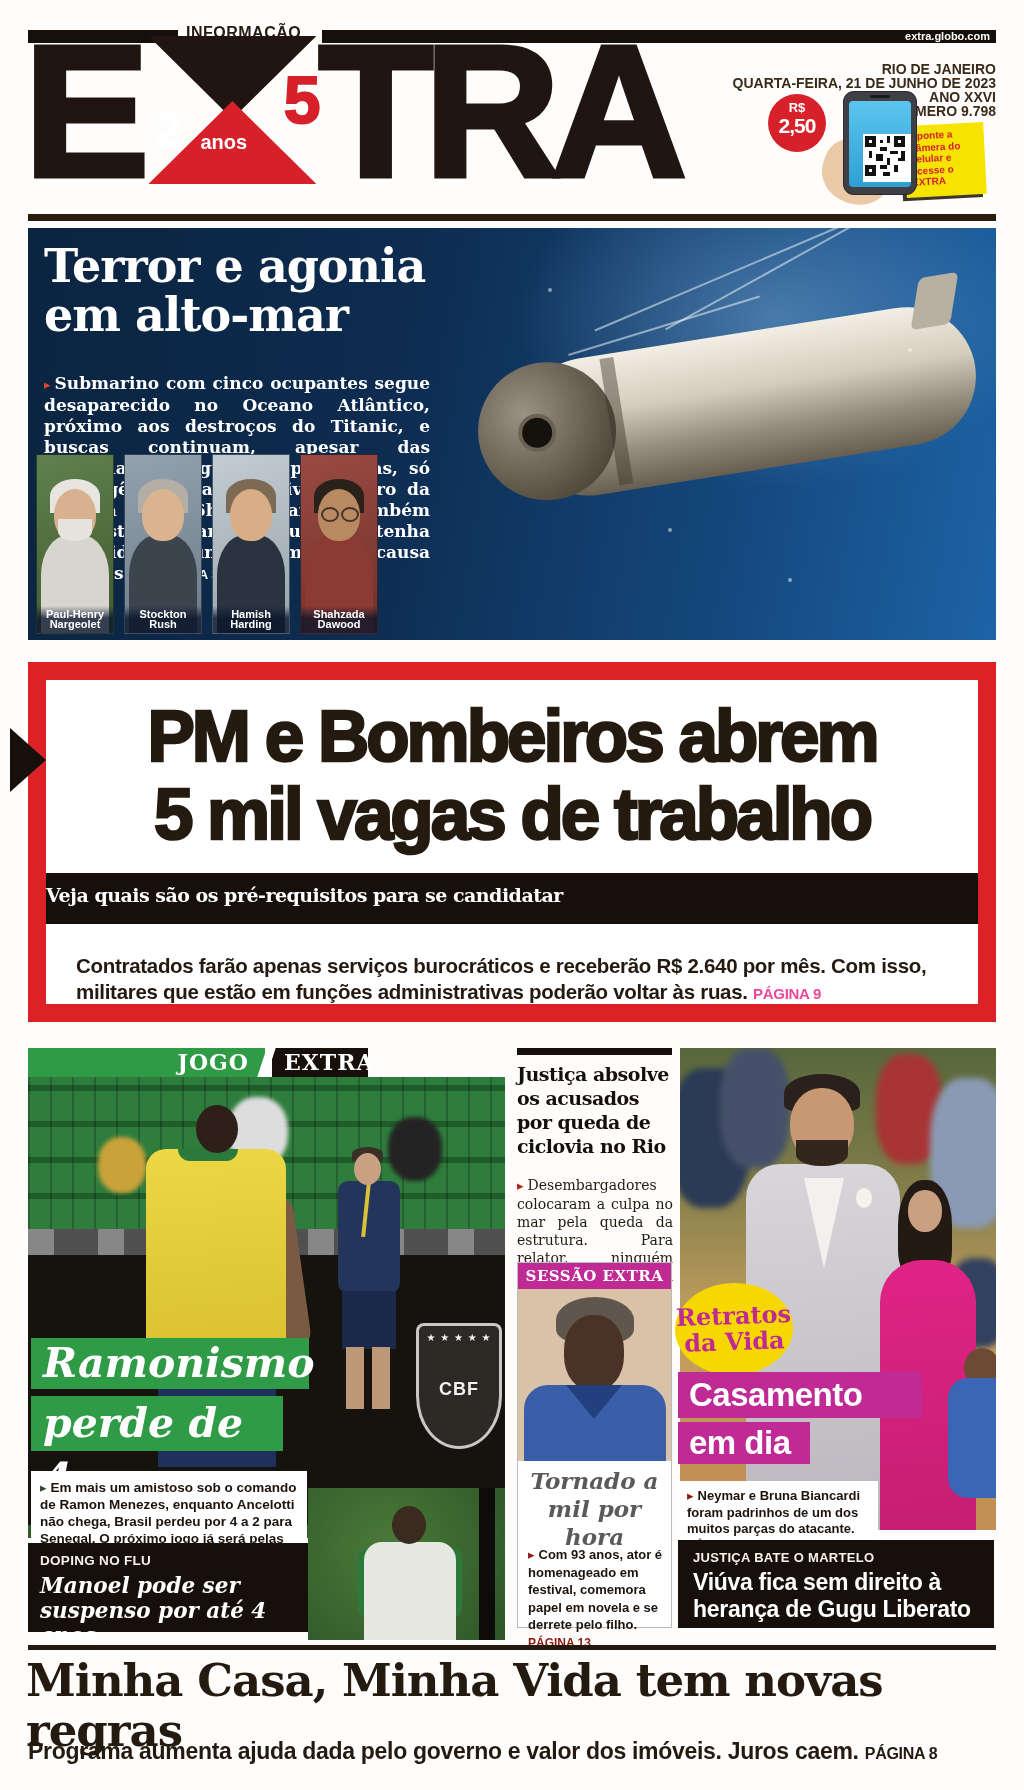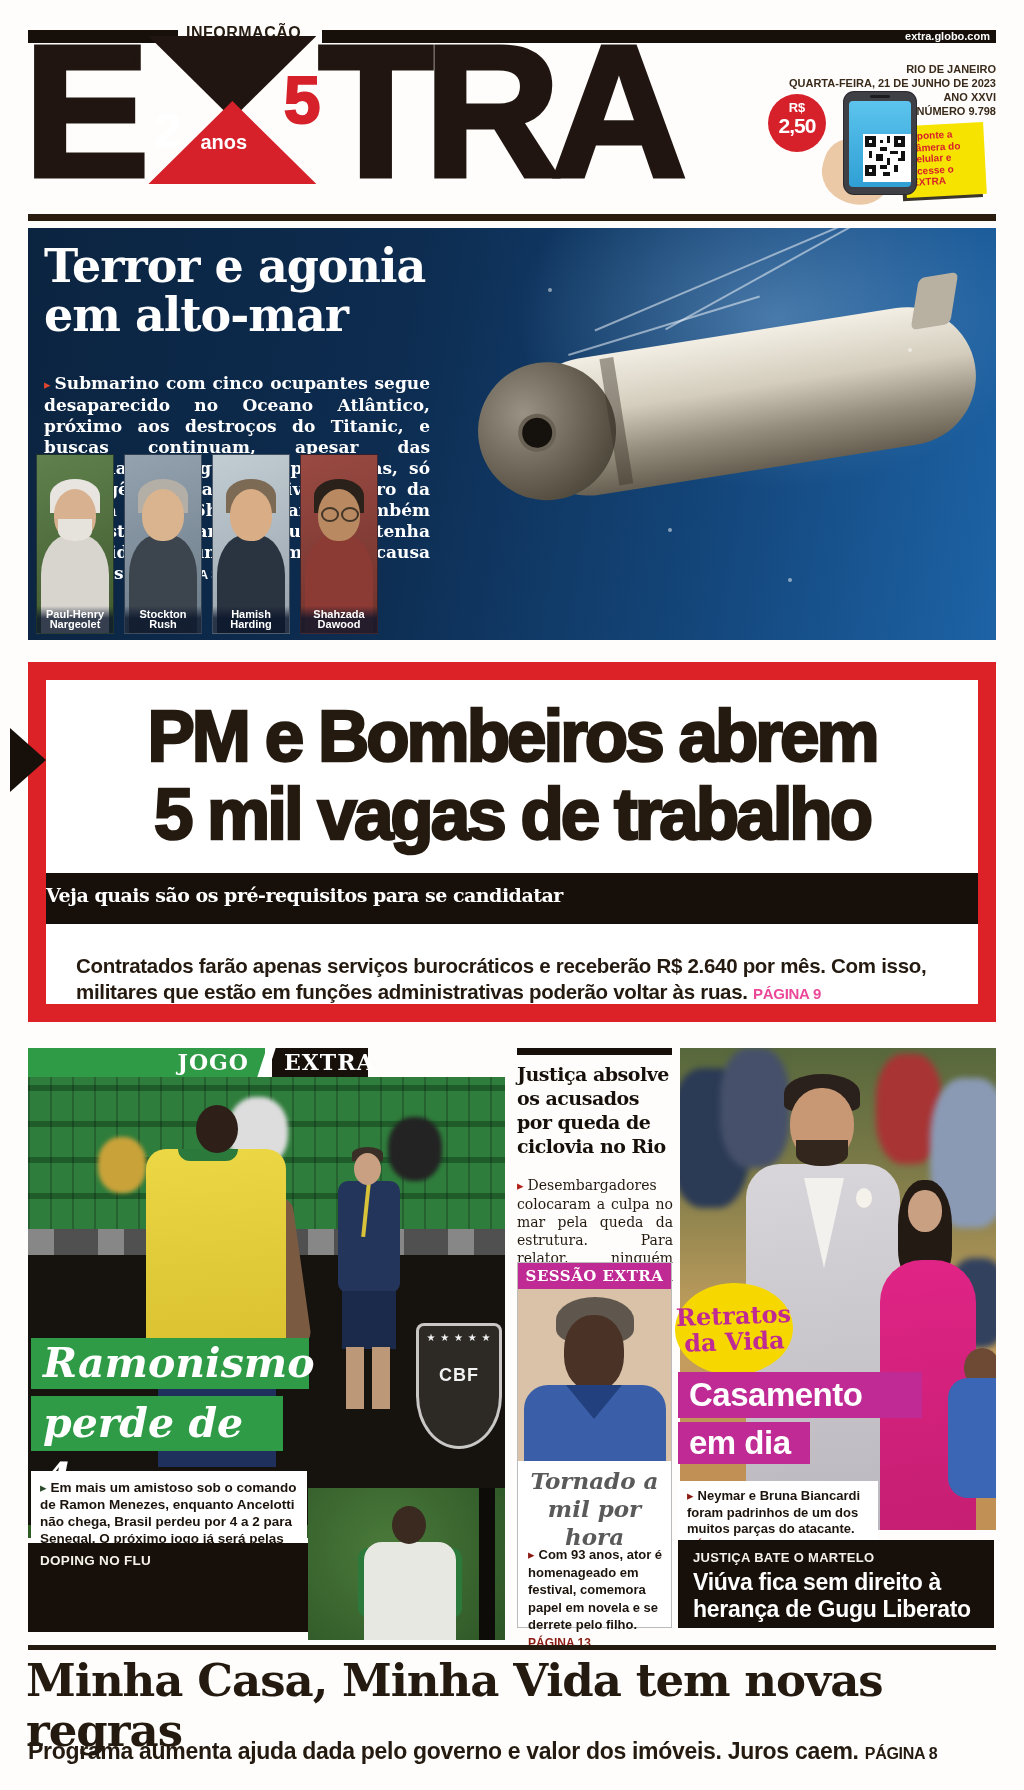--- a/index.html
+++ b/index.html
@@ -21,21 +21,21 @@
   .xblock{position:relative;width:168px;height:148px;margin:0 2px 0 8px;flex:none;}
   .xtri-top{position:absolute;left:0;top:0;width:100%;height:56%;background:#201510;
             clip-path:polygon(0 0,100% 0,50% 100%);}
   .xtri-bot{position:absolute;left:0;top:44%;width:100%;height:56%;background:#d6212b;
             clip-path:polygon(50% 0,100% 100%,0 100%);}
   .ann-2{position:absolute;left:6px;bottom:26px;font-size:48px;font-weight:900;color:#fff;
          -webkit-text-stroke:1px #fff;z-index:3;}
   .ann-anos{position:absolute;left:52px;bottom:30px;font-size:20px;font-weight:900;color:#fff;z-index:3;}
   .ann-5{position:absolute;right:-4px;top:26px;font-size:66px;font-weight:900;color:#d6212b;
          -webkit-text-stroke:2px #d6212b;z-index:2;}
-  .dateline{position:absolute;right:28px;top:62px;text-align:right;font-size:11px;line-height:14px;
+  .dateline{position:absolute;right:28px;top:62px;text-align:right;font-size:14px;line-height:14px;
             font-weight:700;color:#3a2a1a;}
   .price{position:absolute;left:768px;top:94px;width:58px;height:58px;border-radius:50%;
          background:#d6212b;color:#fff;text-align:center;z-index:4;}
   .price .cur{font-size:13px;font-weight:900;margin-top:7px;line-height:14px;}
   .price .val{font-size:21px;font-weight:900;line-height:22px;letter-spacing:-1px;}
   .hand{position:absolute;left:822px;top:140px;width:70px;height:64px;background:#ecc9a6;
         border-radius:45% 55% 50% 50%;transform:rotate(18deg);z-index:2;}
   .phone{position:absolute;left:844px;top:92px;width:72px;height:102px;background:#3f4045;
          border-radius:10px;z-index:3;box-shadow:0 0 0 1px #2a2a2e;}
   .phone .screen{position:absolute;left:5px;right:5px;top:9px;bottom:7px;border-radius:4px;
@@ -140,21 +140,21 @@
   .coach-head{position:absolute;left:326px;top:76px;width:27px;height:32px;border-radius:50%;background:#caa083;}
   .coach-hair{position:absolute;left:324px;top:70px;width:31px;height:14px;border-radius:50% 50% 0 0;background:#3a2f26;}
   .coach-body{position:absolute;left:310px;top:104px;width:62px;height:112px;border-radius:10px;background:#24355c;}
   .coach-lanyard{position:absolute;left:336px;top:106px;width:4px;height:54px;background:#d8c23a;transform:rotate(6deg);}
   .coach-shorts{position:absolute;left:314px;top:214px;width:54px;height:58px;background:#1b2a4a;}
   .coach-leg1{position:absolute;left:318px;top:270px;width:18px;height:62px;background:#bd9878;}
   .coach-leg2{position:absolute;left:344px;top:270px;width:18px;height:62px;background:#bd9878;}
   .cbf{position:absolute;left:388px;top:246px;width:80px;height:120px;border:3px solid rgba(240,240,240,.8);
       border-radius:8px 8px 50% 50%/8px 8px 42% 42%;background:rgba(255,255,255,.10);color:#eee;text-align:center;}
   .cbf .stars{font-size:10px;letter-spacing:1px;color:#f2f2f2;margin-top:6px;}
-  .cbf .cbf-txt{font-size:18px;font-weight:900;color:#f2f2f2;margin-top:22px;letter-spacing:1px;}
+  .cbf .cbf-txt{font-size:18px;font-weight:900;color:#f2f2f2;margin-top:36px;letter-spacing:1px;}
   .ram1{position:absolute;left:31px;top:1338px;width:278px;height:51px;background:#2f9b47;color:#fff;
       font-family:"DejaVu Serif",serif;font-style:italic;font-weight:700;font-size:41px;line-height:51px;
       padding-left:12px;box-sizing:border-box;z-index:3;}
   .ram2{position:absolute;left:31px;top:1396px;width:252px;height:55px;background:#2f9b47;color:#fff;
       font-family:"DejaVu Serif",serif;font-style:italic;font-weight:700;font-size:41px;line-height:55px;
       padding-left:12px;box-sizing:border-box;z-index:3;}
   .sports-deck{position:absolute;left:31px;top:1457px;width:276px;height:73px;background:#fff;z-index:3;
       padding:8px 9px;box-sizing:border-box;color:#1c140c;font-size:13.5px;line-height:17px;font-weight:700;}
   .sports-deck .barrow{color:#2b4a2b;}
   .gkphoto{position:absolute;left:308px;top:1488px;width:197px;height:152px;z-index:4;overflow:hidden;
@@ -399,20 +399,21 @@
   <div class="gkphoto">
     <div class="gk-sleeve1"></div>
     <div class="gk-sleeve2"></div>
     <div class="gk-body"></div>
     <div class="gk-head"></div>
     <div class="gk-credit"></div>
   </div>
 
   <div class="doping">
     <div class="kick">DOPING NO FLU</div>
+    <div class="hl">Manoel pode ser suspenso por até 4 anos</div>
   </div>
 
   <div class="mid-rule"></div>
   <div class="mid-hl">Justiça absolve os acusados por queda de ciclovia no Rio</div>
   <p class="mid-deck"><span class="barrow">▸</span><span>Desembargadores colocaram a culpa no mar pela queda da estrutura. Para relator, ninguém poderia prever a altura das ondas.</span> <span class="pref">PÁGINA 4</span></p>
 
   <div class="sessao">
     <div class="sessao-bar">SESSÃO EXTRA</div>
     <div class="tt-photo">
       <div class="tt-hair"></div>

